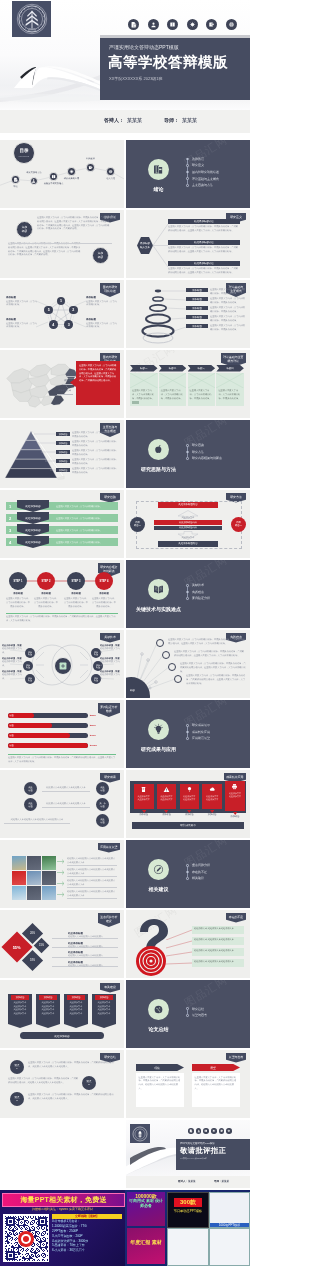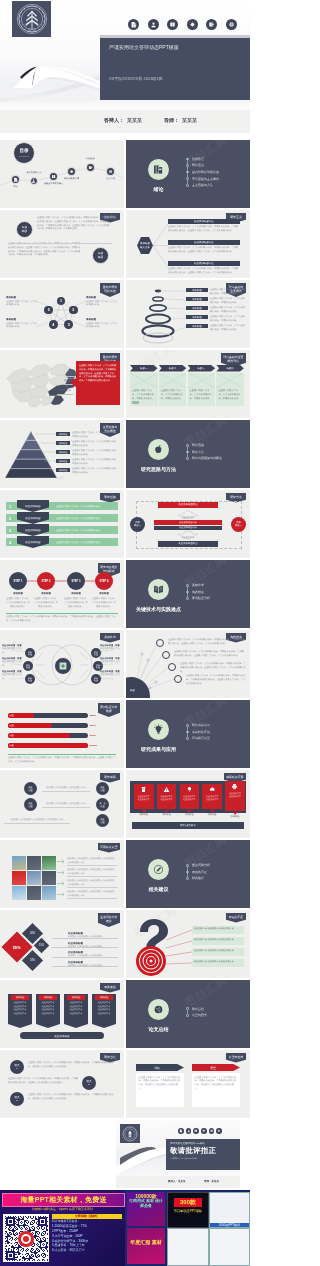--- a/index.html
+++ b/index.html
@@ -154,20 +154,21 @@
         <div class="ico">
           <svg width="7" height="7" viewBox="0 0 64 64">
             <circle cx="32" cy="32" r="20" fill="#fff"></circle>
             <path d="M32 12c-6 6-6 34 0 40M32 12c6 6 6 34 0 40M12 32h40M15 21h34M15 43h34" stroke="#3f4457" stroke-width="2.6" fill="none"></path>
           </svg>
         </div>
       </div>
     <div class="tbox-cap"></div>
     <div class="tbox">
       <div class="t-sub">严谨实用论文答辩动态PPT模版</div>
+      <div class="t-main">高等学校答辩模版</div>
       <div class="t-meta">XX学院XXXXXX系  2023级1班</div>
     </div>
     <div class="hf" style="left:104px"><span>答辩人：</span><span class="nm">某某某</span></div>
     <div class="hf" style="left:164px"><span>导师：</span><span class="nm">某某某</span></div>
   </div>
   <div class="grid" id="grid">
       <div class="sl" style="left:0px;top:0px">
         <svg width="124" height="68" viewBox="0 0 124 68" style="position:absolute;left:0;top:0">
           <path d="M-2 46 L15.5 39.5 L34 41 L53.5 36.5 L71.5 31.5 L90.5 27.5 L110.5 31.5 L126 40" stroke="#c2c4ca" stroke-width=".4" fill="none"></path>
         </svg>
@@ -926,21 +927,21 @@
         </div>
         <div style="position:absolute;left:10px;top:14px;width:48px;height:7px;background:#3D4357;clip-path:polygon(0 0,86% 0,100% 50%,86% 100%,0 100%);color:#fff;font-size:2.8px;display:flex;align-items:center;justify-content:center;padding-right:6px;box-sizing:border-box">现状</div>
         <div style="position:absolute;left:10px;top:23px;width:48px;height:34px;background:#fff">
           <div class="bd" style="padding:2.5px">这里输入简要文字内容，文字内容需概括精炼，不用多余的修饰，言简意赅的说明分项内容。此处输入文本此处输入文本此处输入。</div>
         </div>
         <div style="position:absolute;left:66px;top:14px;width:48px;height:7px;background:#C81F28;clip-path:polygon(0 0,86% 0,100% 50%,86% 100%,0 100%);color:#fff;font-size:2.8px;display:flex;align-items:center;justify-content:center;padding-right:6px;box-sizing:border-box">展望</div>
         <div style="position:absolute;left:66px;top:23px;width:48px;height:34px;background:#fff">
           <div class="bd" style="padding:2.5px">这里输入简要文字内容，文字内容需概括精炼，不用多余的修饰，言简意赅的说明分项内容。此处输入文本此处输入文本此处输入。</div>
         </div>
       </div>
-      <div class="sl" style="left:116px;top:980px">
+      <div class="sl" style="left:126px;top:980px">
         <div style="position:absolute;left:0;top:0;width:124px;height:56px;background:linear-gradient(177deg,#fcfcfd 0%,#f6f6f8 40%,#eeeff2 60%,#fafafb 100%)"></div>
         <svg width="124" height="56" viewBox="0 0 124 56" style="position:absolute;left:0;top:0">
           <path d="M-2 50 C14 40 30 32 46 30 C56 29 62 31 66 34 L66 38 C58 35 48 35 38 39 C24 44 10 50 -2 56 Z" fill="#d2d4d9" opacity=".5"></path>
           <path d="M-2 48 C12 38 28 30 44 28 C54 27 61 29 66 33 C54 32 42 35 30 41 C16 47 6 52 -2 56 Z" fill="#fff"></path>
           <path d="M4 38 C14 32 24 28 32 27 C36 27 39 27 40 29 C32 30 24 33 17 37 C11 40 7 43 4 45 Z" fill="#3b3f4c" opacity=".8"></path>
         </svg>
         <div style="position:absolute;left:4px;top:4px;width:20px;height:19px;background:#474E66;display:flex;align-items:center;justify-content:center">
           <svg width="16" height="16" viewBox="0 0 100 100">
             <circle cx="50" cy="50" r="44" fill="none" stroke="#fff" stroke-width="3"></circle>
             <circle cx="50" cy="50" r="32" fill="none" stroke="#fff" stroke-width="2"></circle>

